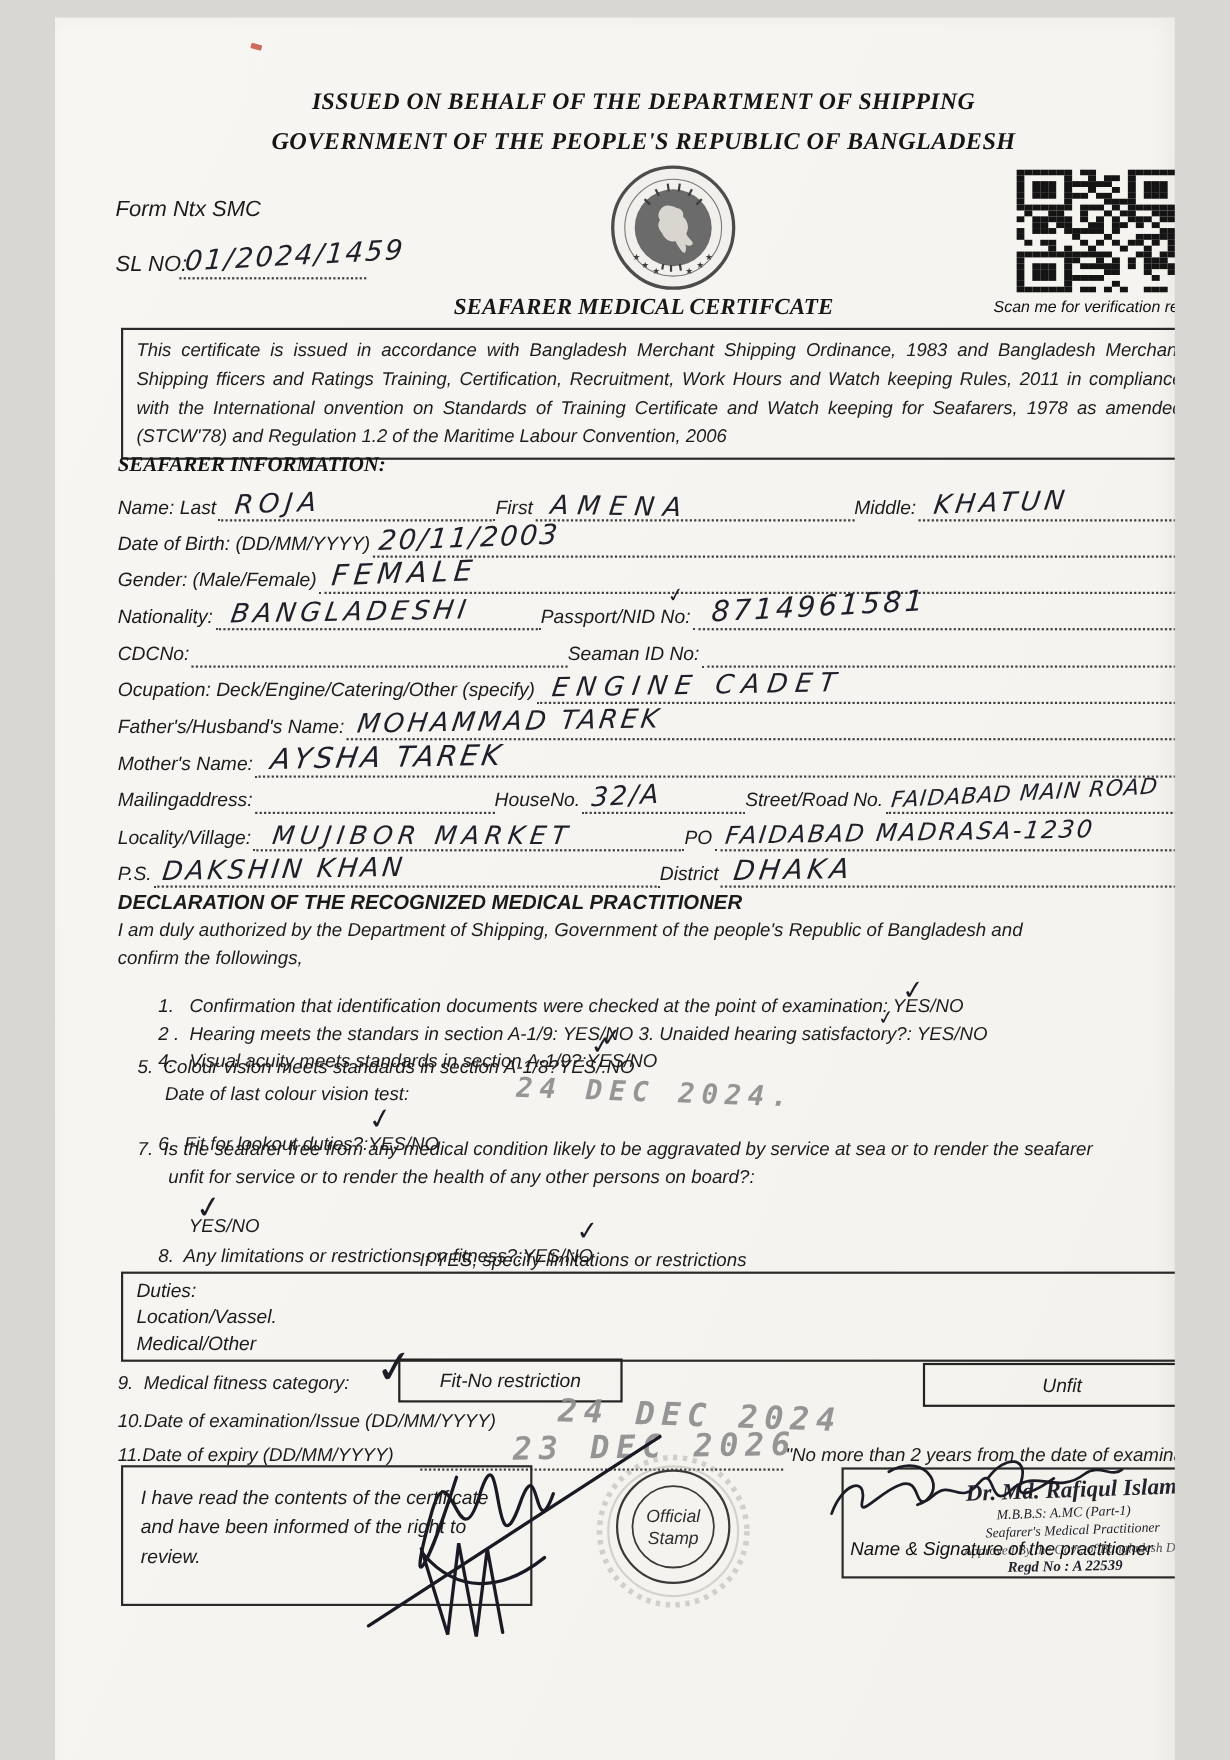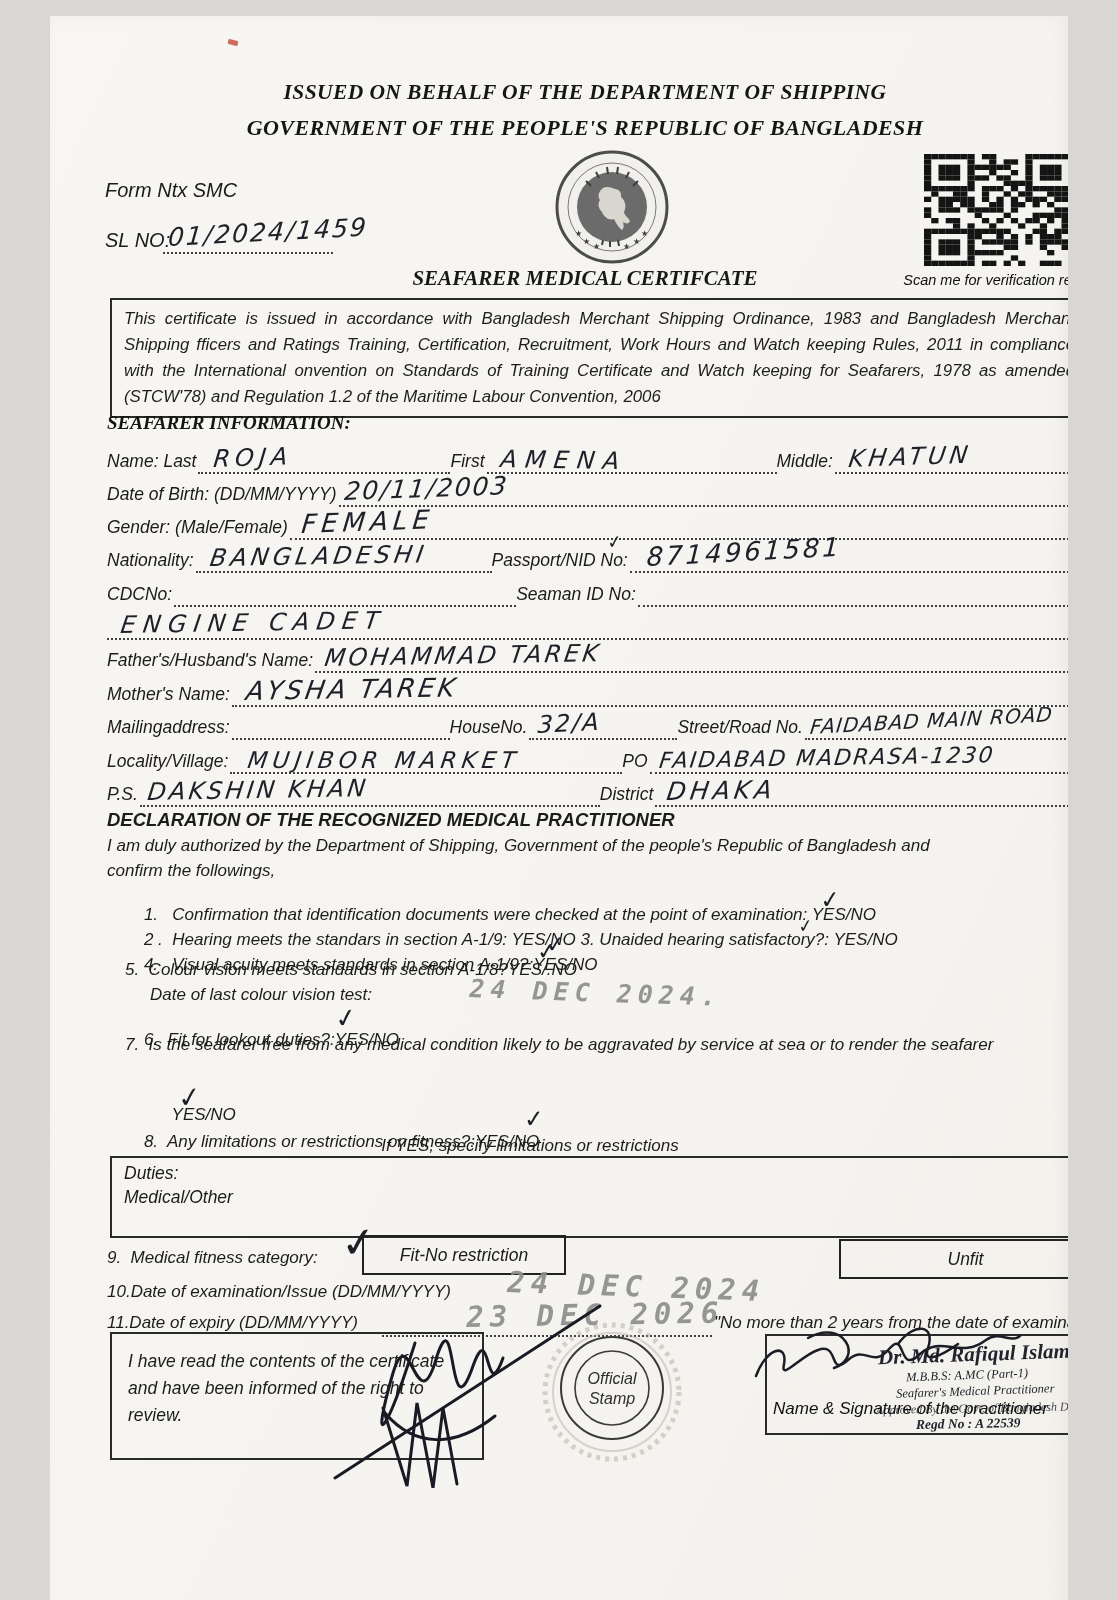--- a/index.html
+++ b/index.html
@@ -378,20 +378,21 @@
   </div>
 
   <div class="abs row" style="top:557px;">
     <span class="lb">CDCNo:</span>
     <div class="seg" style="width:342px;"></div>
     <span class="lb">Seaman ID No:</span>
     <div class="seg grow"></div>
   </div>
 
   <div class="abs row" style="top:590px;">
+    <span class="lb">Ocupation: Deck/Engine/Catering/Other (specify)</span>
     <div class="seg grow">
         <span class="hw" style="left:12px;font-size:24px;letter-spacing:7px;transform:rotate(-1deg) skewX(-9deg);">ENGINE CADET</span>
       </div>
   </div>
 
   <div class="abs row" style="top:623px;">
     <span class="lb">Father's/Husband's Name:</span>
     <div class="seg grow">
         <span class="hw" style="left:8px;font-size:24px;letter-spacing:3px;transform:rotate(-1deg) skewX(-9deg);">MOHAMMAD TAREK</span>
       </div>
@@ -457,32 +458,34 @@
 
   <div class="abs item" style="top:944px;left:75px;">5.  Colour vision meets standards in section A-1/8?YES/.NO</div>
   <div class="abs item" style="top:969px;left:100px;">Date of last colour vision test:</div>
   <div class="abs stamp" style="left:420px;top:958px;font-size:25px;transform:rotate(2deg);">24 DEC 2024.</div>
 
   <div class="abs item" style="top:994px;left:75px;">
     <span>6.  Fit for lookout duties?:</span><span class="chkw"><span class="chk" style="left:0px;bottom:14px;font-size:26px;transform:rotate(-10deg);">✓</span></span><span>YES/NO</span>
   </div>
 
   <div class="abs item" style="top:1019px;left:75px;">7.  Is the seafarer free from any medical condition likely to be aggravated by service at sea or to render the seafarer</div>
+  <div class="abs item" style="top:1044px;left:103px;">unfit for service or to render the health of any other persons on board?:</div>
   <div class="abs item" style="top:1069px;left:103px;">
     <span>YE</span><span class="chkw"><span class="chk" style="left:-16px;bottom:8px;font-size:28px;transform:rotate(-8deg);">✓</span></span><span>S/NO</span>
   </div>
 
   <div class="abs item" style="top:1096px;left:75px;">
     <span>8.  Any limitations or restrictions on fitness?:YES/N</span><span class="chkw"><span class="chk" style="left:-2px;bottom:16px;font-size:24px;transform:rotate(-4deg);">✓</span></span><span>O</span>
   </div>
 
   <div class="abs item" style="top:1120px;left:0;width:960px;text-align:center;">If YES, specify limitations or restrictions</div>
 
   <div class="abs dutybox">
     <div>Duties:</div>
+    <div>Location/Vassel.</div>
     <div>Medical/Other</div>
   </div>
 
   <div class="abs item" style="top:1232px;left:57px;">9.  Medical fitness category:</div>
   <span class="abs chk" style="left:291px;top:1206px;font-size:42px;transform:rotate(-6deg);">✓</span>
   <div class="abs fitbox" style="left:312px;top:1219px;width:200px;">Fit-No restriction</div>
   <div class="abs fitbox" style="left:789px;top:1223px;width:249px;">Unfit</div>
 
   <div class="abs item" style="top:1266px;left:57px;">10.Date of examination/Issue (DD/MM/YYYY)</div>
   <div class="abs stamp" style="left:458px;top:1249px;font-size:29px;transform:rotate(2deg);">24 DEC 2024</div>

